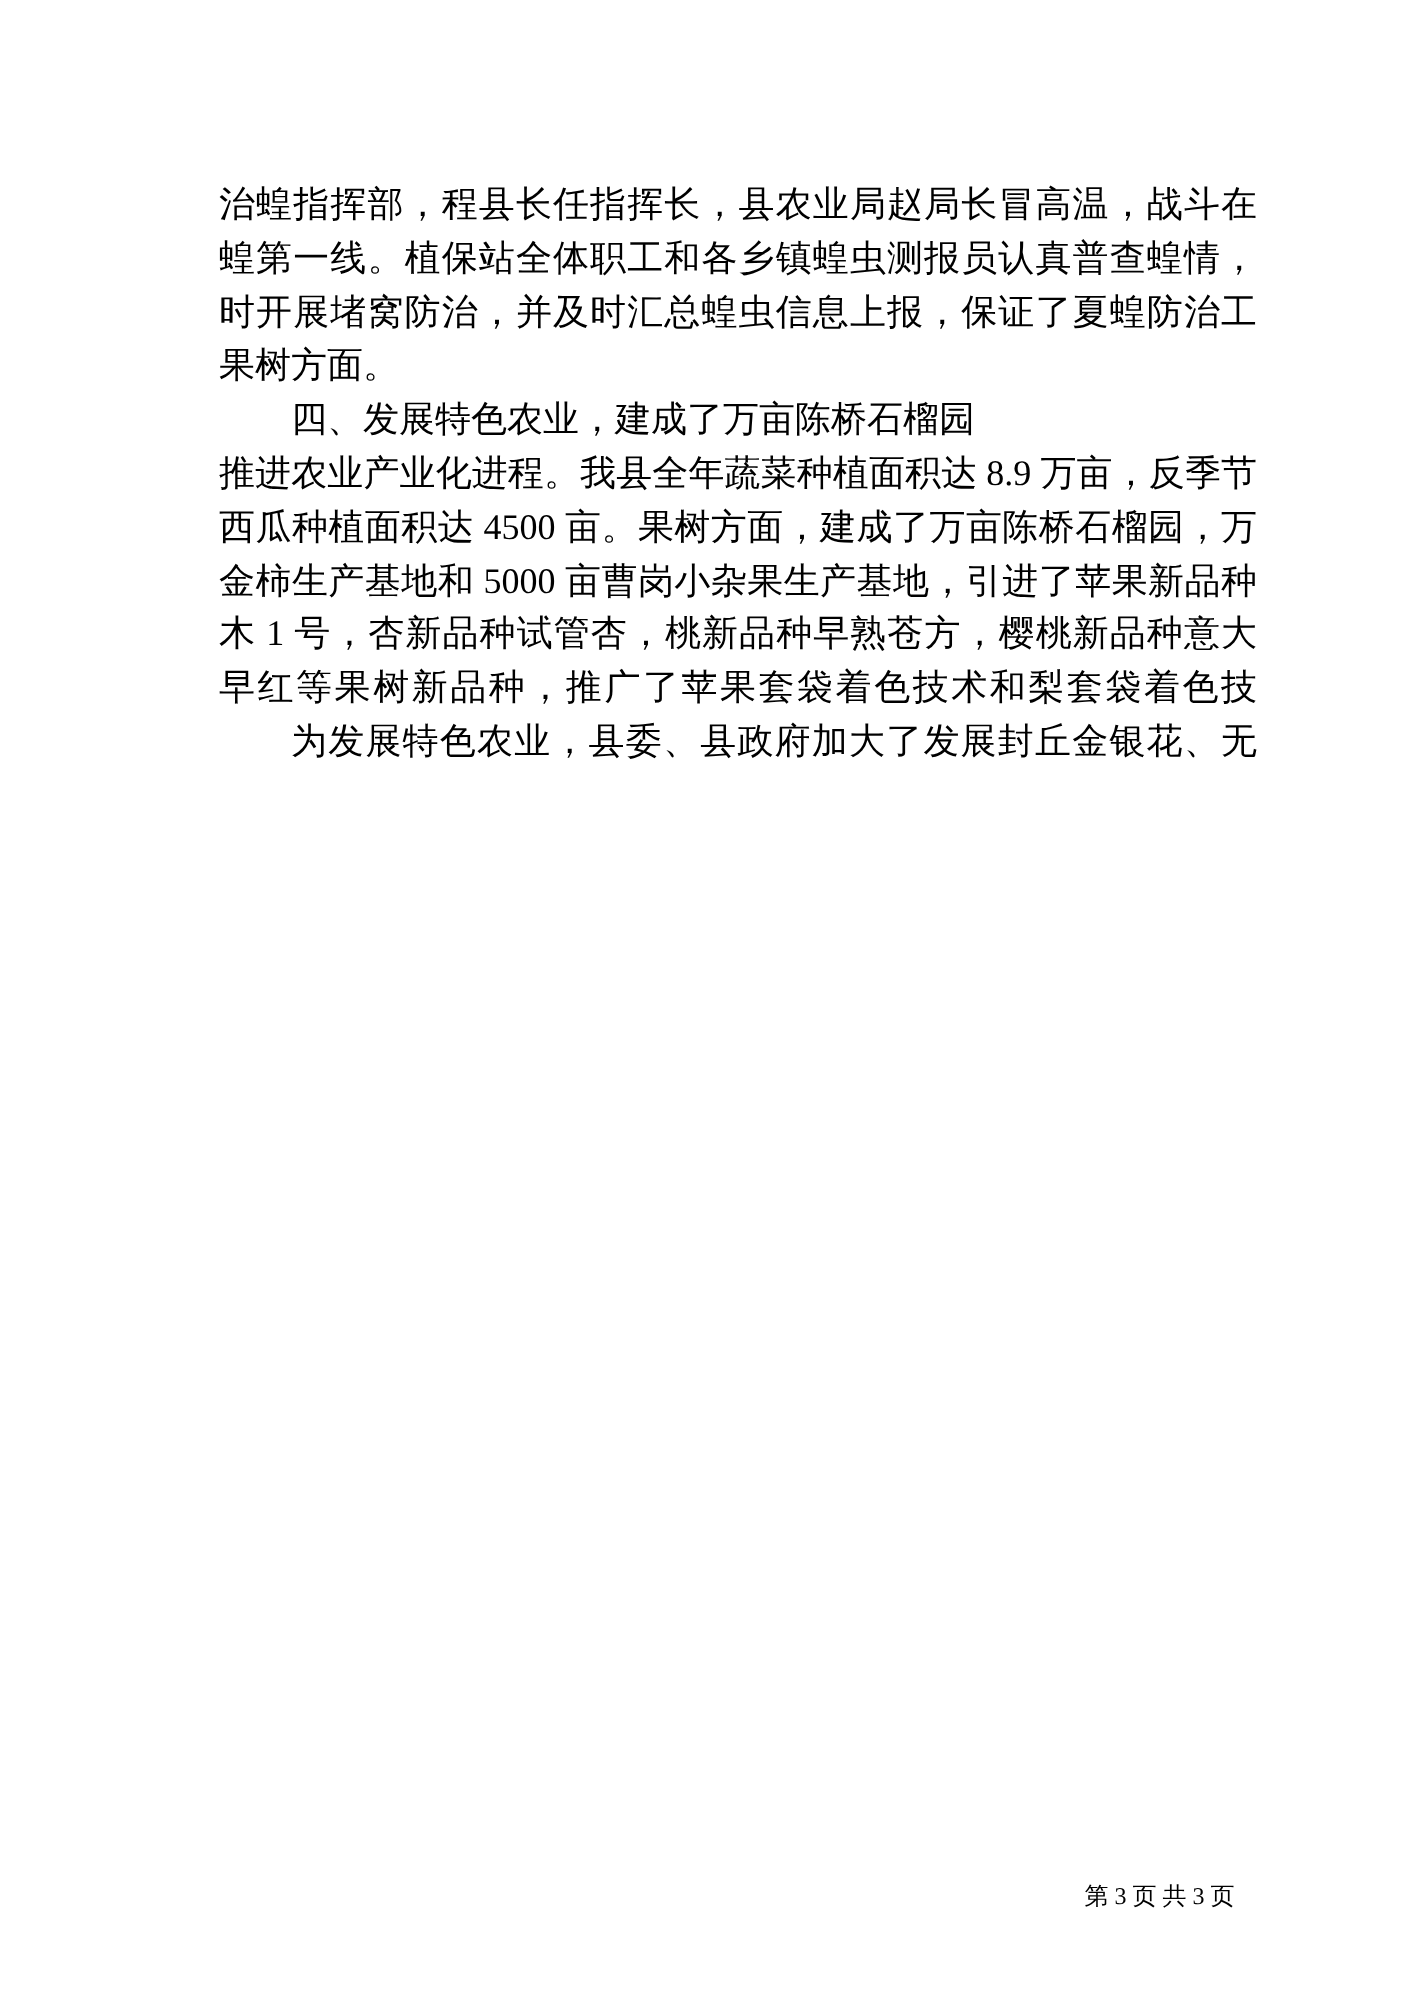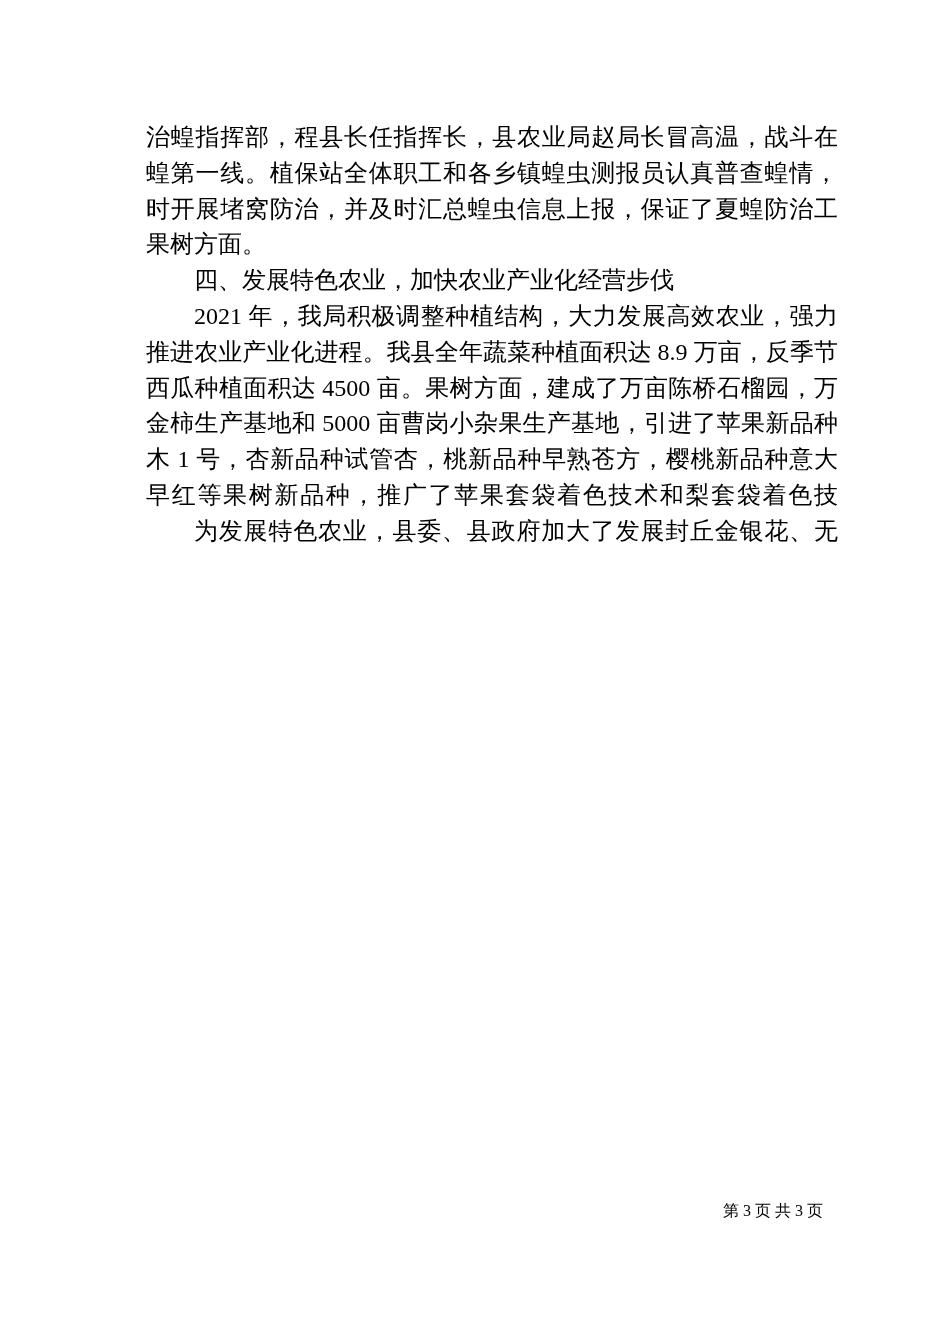--- a/index.html
+++ b/index.html
@@ -33,38 +33,37 @@
     white-space: normal;
     text-align: justify;
     text-align-last: justify;
     overflow: hidden;
   }
   .line.indent {
     padding-left: 48px;
   }
   .footer {
     position: absolute;
-    top: 1202px;
+    top: 1256px;
     right: 127px;
     font-size: 16px;
     line-height: 18px;
     color: #000000;
   }
 </style>
 </head>
 <body>
 
 <div class="page">
   <div class="content">
     <div class="line full">治蝗指挥部，程县长任指挥长，县农业局赵局长冒高温，战斗在治</div>
     <div class="line full">蝗第一线。植保站全体职工和各乡镇蝗虫测报员认真普查蝗情，及</div>
     <div class="line full">时开展堵窝防治，并及时汇总蝗虫信息上报，保证了夏蝗防治工作</div>
     <div class="line">果树方面。</div>
-    <div class="line indent">四、发展特色农业，加快农业产业化经营步伐</div>
-    <div class="line full indent">2021 年，我局积极调整种植结构，大力发展高效农业，强力</div>
+    <div class="line indent">四、发展特色农业，建成了万亩陈桥石榴园</div>
     <div class="line full">推进农业产业化进程。我县全年蔬菜种植面积达 8.9 万亩，反季节</div>
     <div class="line full">西瓜种植面积达 4500 亩。果树方面，建成了万亩陈桥石榴园，万亩</div>
     <div class="line full">金柿生产基地和 5000 亩曹岗小杂果生产基地，引进了苹果新品种藤</div>
     <div class="line full">木 1 号，杏新品种试管杏，桃新品种早熟苍方，樱桃新品种意大利</div>
     <div class="line full">早红等果树新品种，推广了苹果套袋着色技术和梨套袋着色技术。</div>
     <div class="line full indent">为发展特色农业，县委、县政府加大了发展封丘金银花、无公</div>
   </div>
 
   <div class="footer">
     <span>第 3 页 共 3 页</span>

